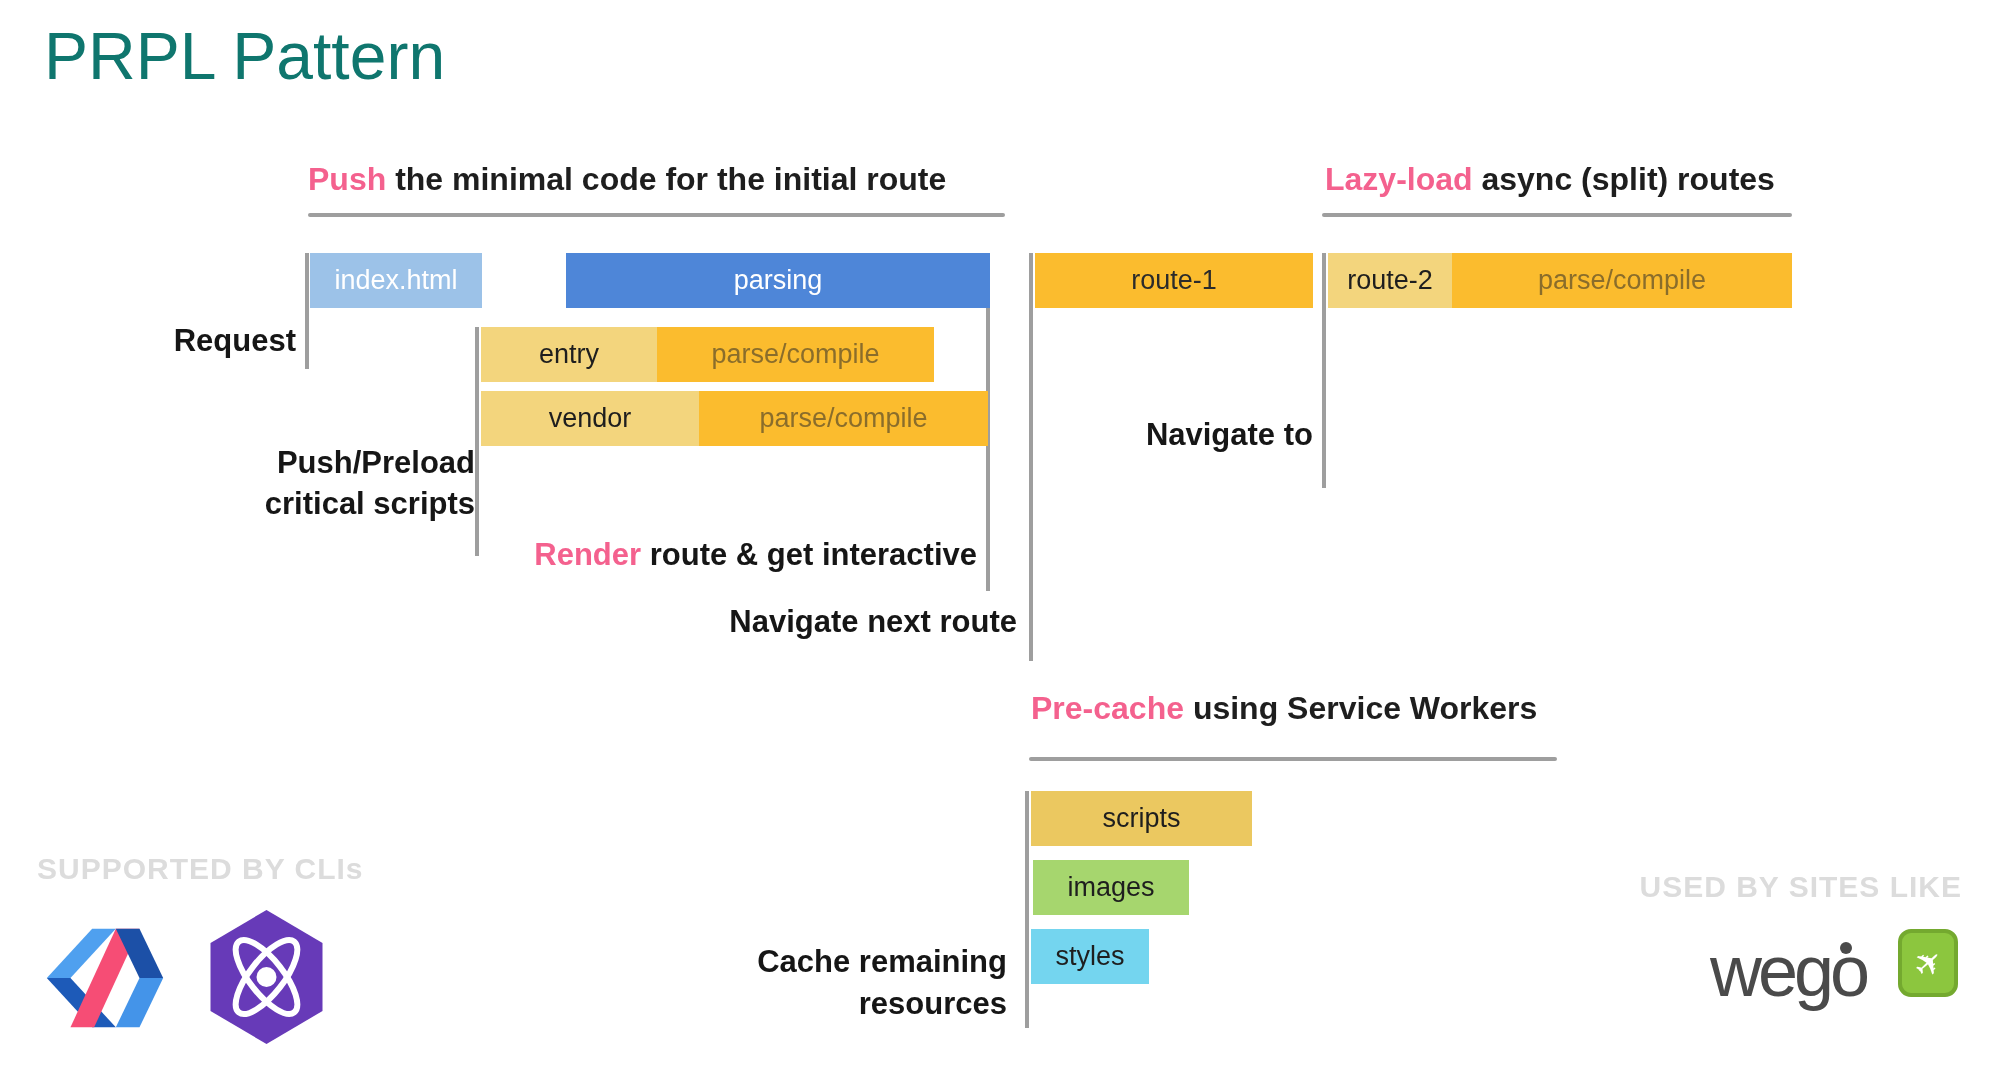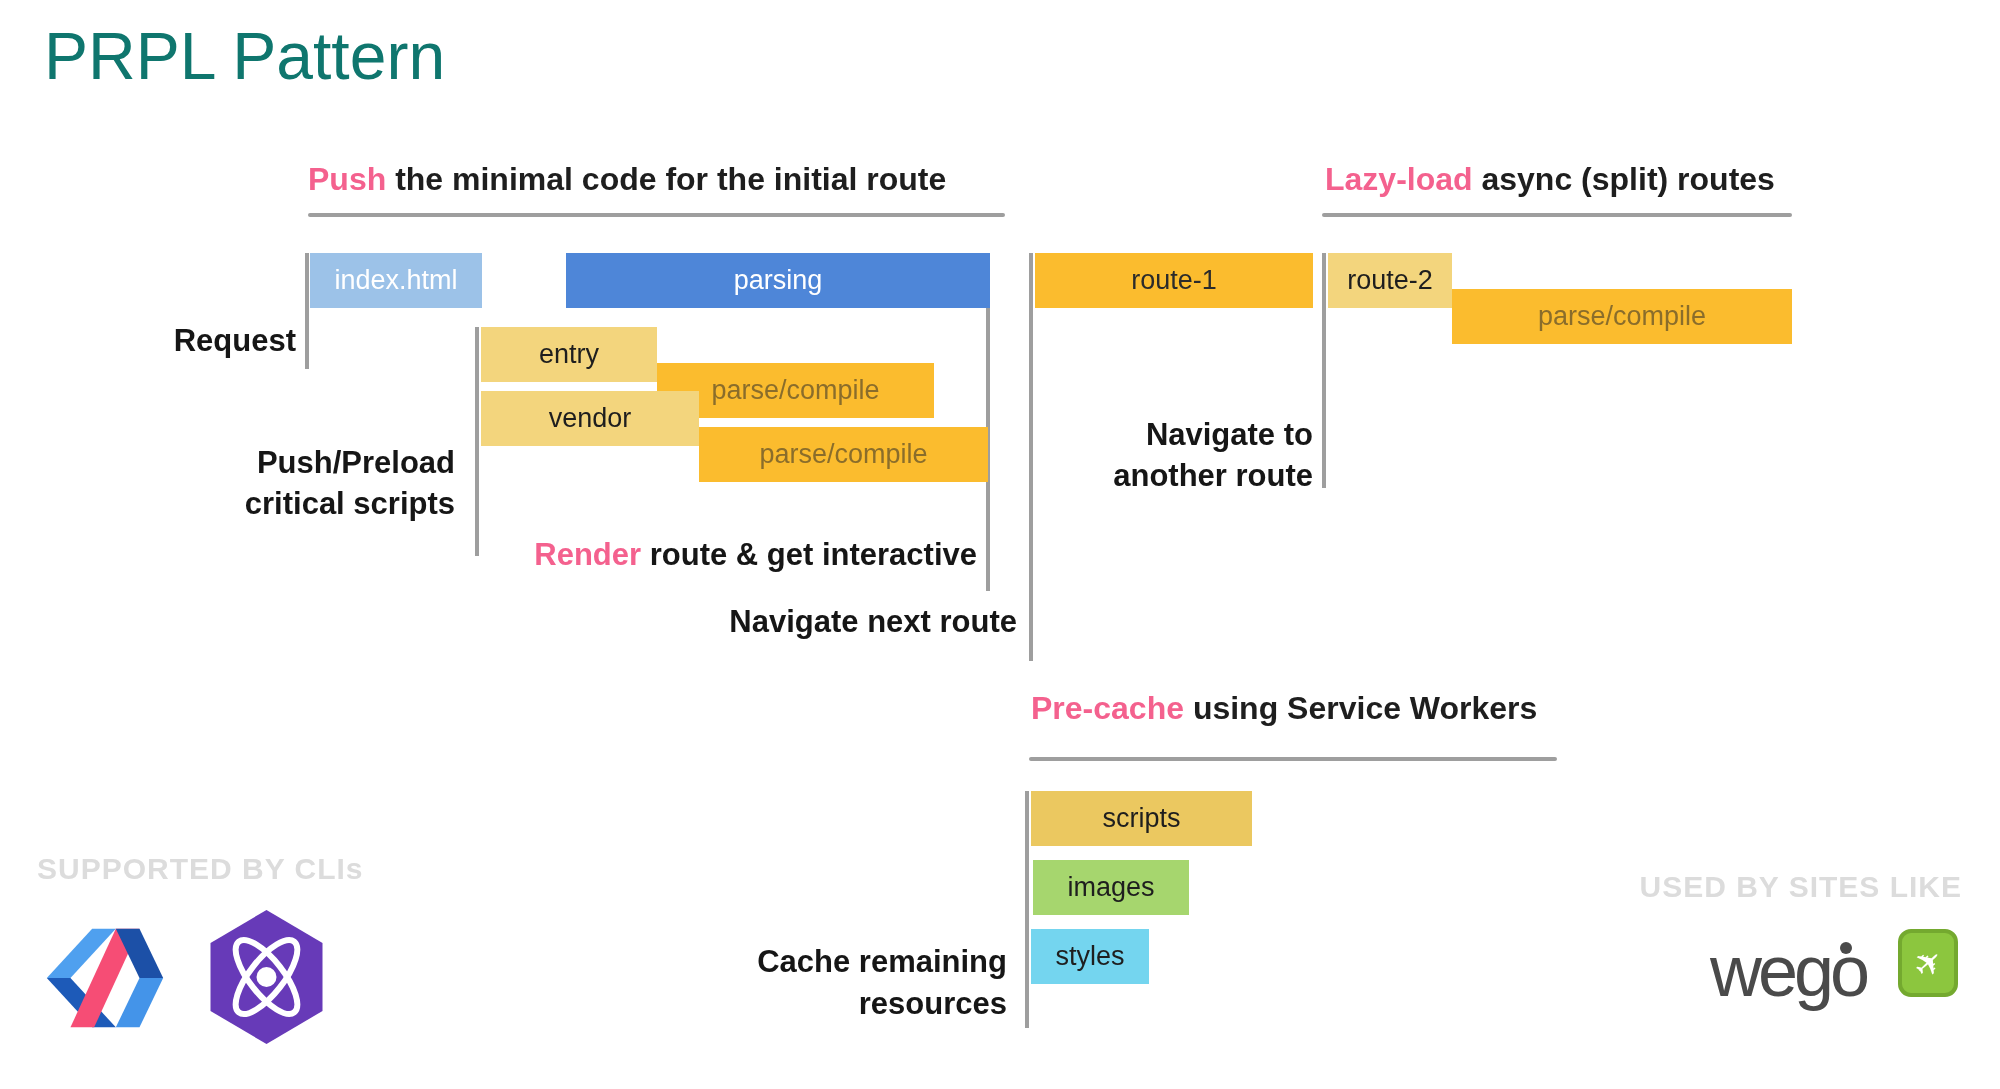--- a/index.html
+++ b/index.html
@@ -19,21 +19,21 @@
   
   .bar{height:55px;display:flex;align-items:center;justify-content:center;
        font-size:27px;white-space:nowrap;}
   .bar.blue{background:var(--blue);color:#fff;}
   .bar.lightblue{background:var(--light-blue);color:#fff;}
   .bar.orange{background:var(--orange);color:#2b2b2b;}
   .bar.lightyellow{background:var(--light-yellow);color:#1e1e1e;}
   .bar.gold{background:var(--gold);color:#1e1e1e;}
   .bar.green{background:var(--green);color:#1e1e1e;}
   .bar.cyan{background:var(--cyan);color:#1e1e1e;}
-  .bar.parse{color:var(--parse-text);margin-top:36px;}
+  .bar.parse{color:var(--parse-text);}
   
   .lbl{font-size:31px;font-weight:700;color:#161616;white-space:nowrap;}
   .lbl.right{text-align:right;}
   .two-line{line-height:41px;}
   
   .muted{font-size:30px;font-weight:700;color:var(--muted);letter-spacing:1px;white-space:nowrap;}
   .wego-word{font-size:72px;font-weight:400;color:var(--wego-dark);letter-spacing:-4px;}
   .wego-dot{width:12px;height:12px;border-radius:50%;background:var(--wego-dark);}
   .wego-plane{width:52px;height:60px;border-radius:13px;background:var(--wego-green);
     border:4px solid var(--wego-green-dark);display:flex;align-items:center;justify-content:center;}
@@ -70,34 +70,33 @@
   <div class="abs bar orange parse" style="left:1452px;top:253px;width:340px;">parse/compile</div>
 
   <div class="abs bar lightyellow" style="left:481px;top:327px;width:176px;">entry</div>
   <div class="abs bar orange parse" style="left:657px;top:327px;width:277px;">parse/compile</div>
 
   <div class="abs bar lightyellow" style="left:481px;top:391px;width:218px;">vendor</div>
   <div class="abs bar orange parse" style="left:699px;top:391px;width:289px;">parse/compile</div>
 
   <div class="abs lbl right" style="left:60px;top:323px;width:236px;">Request</div>
 
-  <div class="abs lbl right two-line" style="left:132px;top:442px;width:323px;">
+  <div class="abs lbl right two-line" style="left:152px;top:442px;width:323px;">
     <div>Push/Preload</div>
     <div>critical scripts</div>
   </div>
 
   <div class="abs lbl right" style="left:380px;top:537px;width:597px;">
     <span class="hl" style="color:var(--pink);">Render</span><span> route &amp; get interactive</span>
   </div>
 
   <div class="abs lbl right" style="left:580px;top:604px;width:437px;">Navigate next route</div>
 
   <div class="abs lbl right two-line" style="left:1000px;top:414px;width:313px;">
     <div>Navigate to</div>
-    <div>another route</div>
   </div>
 
   <div class="abs sec-header" style="left:1031px;top:690px;">
     <span class="hl">Pre-cache</span><span> using Service Workers</span>
   </div>
   <div class="abs underline" style="left:1029px;top:757px;width:528px;"></div>
 
   <div class="abs bar gold" style="left:1031px;top:791px;width:221px;">scripts</div>
   <div class="abs bar green" style="left:1033px;top:860px;width:156px;">images</div>
   <div class="abs bar cyan" style="left:1031px;top:929px;width:118px;">styles</div>

